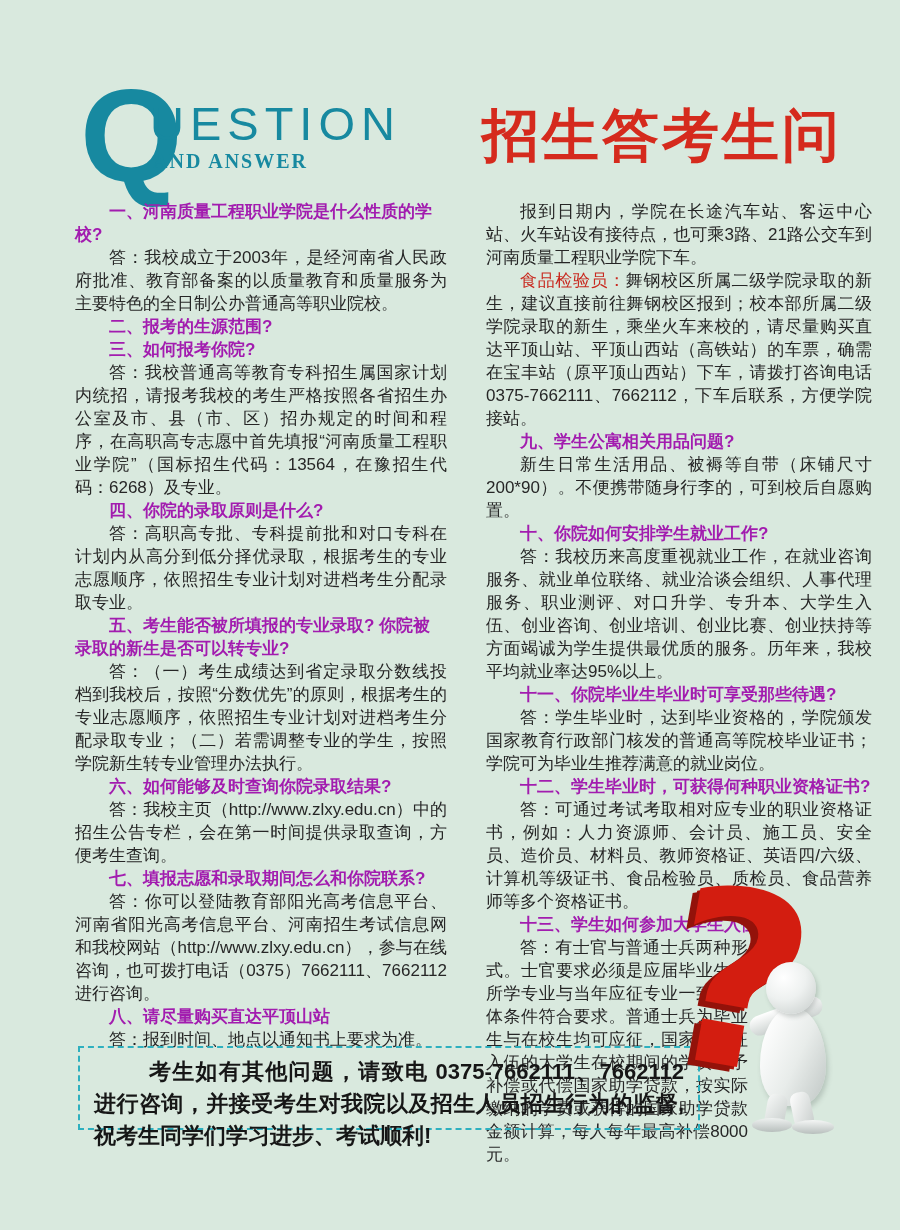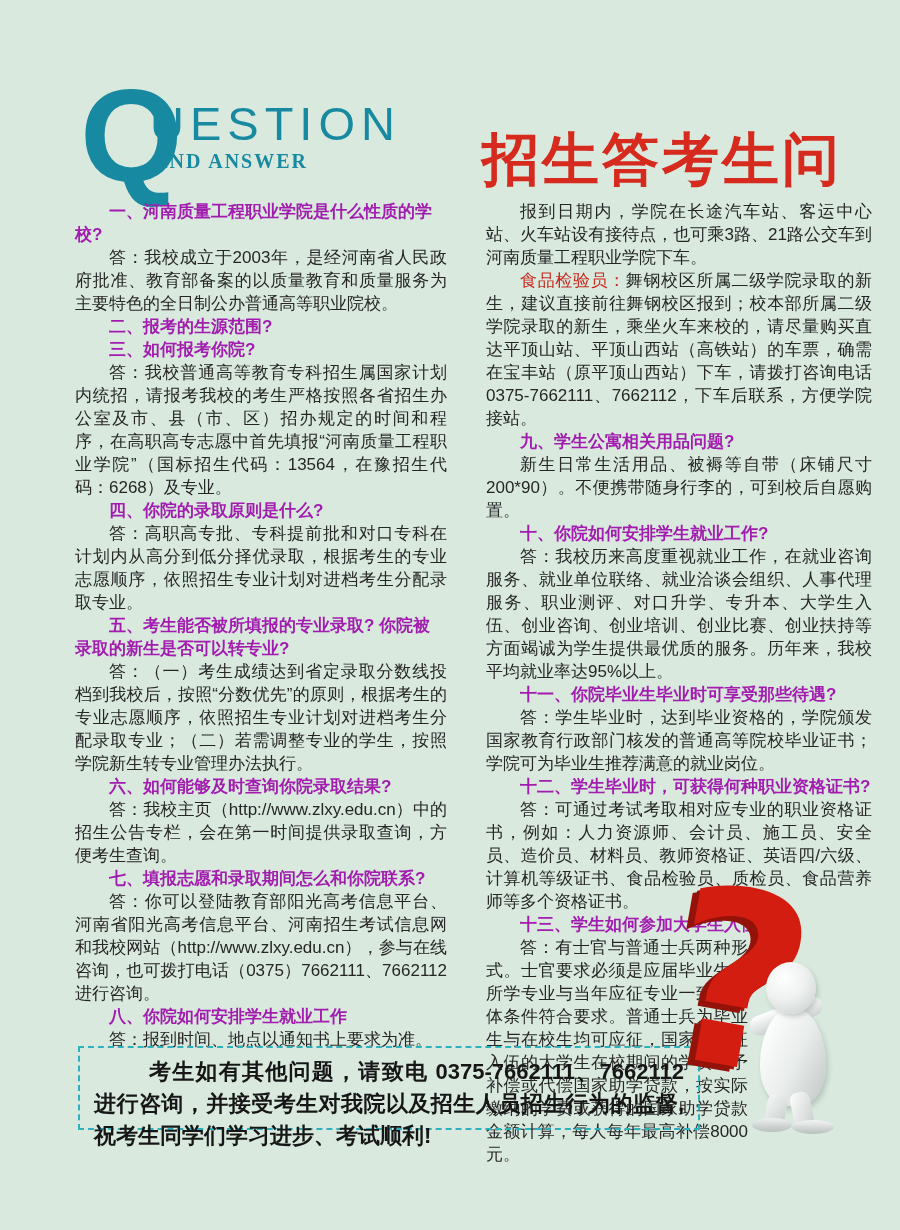--- a/index.html
+++ b/index.html
@@ -24,21 +24,21 @@
     font-family:"Liberation Sans",sans-serif;
   }
   .q-sub{
     position:absolute;left:73px;top:80px;
     font-family:"Liberation Serif",serif;
     font-size:20px;font-weight:bold;letter-spacing:2px;color:#1789a0;
   }
   .main-title{
     position:absolute;left:482px;top:98px;width:380px;
     font-size:57px;font-weight:bold;color:#d52a1d;
-    letter-spacing:3px;white-space:nowrap;margin-top:24px;
+    letter-spacing:3px;white-space:nowrap;
   }
   
   .col{position:absolute;top:200px;font-size:17px;line-height:23px;color:#262626;}
   .col p{margin:0;text-align:justify;}
   .col-left{left:75px;width:372px;}
   .col-right{left:486px;width:386px;}
   .q-head{color:#a21caf;font-weight:bold;text-indent:2em;text-align:left !important;}
   .answer{text-indent:2em;}
   .note-lead{color:#c8291f;}
   .wrap-spacer{float:right;width:124px;height:165px;margin-top:69px;}
@@ -113,21 +113,21 @@
       <p class="q-head">三、如何报考你院?</p>
       <p class="answer">答：我校普通高等教育专科招生属国家计划内统招，请报考我校的考生严格按照各省招生办公室及市、县（市、区）招办规定的时间和程序，在高职高专志愿中首先填报“河南质量工程职业学院”（国标招生代码：13564，在豫招生代码：6268）及专业。</p>
       <p class="q-head">四、你院的录取原则是什么?</p>
       <p class="answer">答：高职高专批、专科提前批和对口专科在计划内从高分到低分择优录取，根据考生的专业志愿顺序，依照招生专业计划对进档考生分配录取专业。</p>
       <p class="q-head">五、考生能否被所填报的专业录取? 你院被录取的新生是否可以转专业?</p>
       <p class="answer">答：（一）考生成绩达到省定录取分数线投档到我校后，按照“分数优先”的原则，根据考生的专业志愿顺序，依照招生专业计划对进档考生分配录取专业；（二）若需调整专业的学生，按照学院新生转专业管理办法执行。</p>
       <p class="q-head">六、如何能够及时查询你院录取结果?</p>
       <p class="answer">答：我校主页（http://www.zlxy.edu.cn）中的招生公告专栏，会在第一时间提供录取查询，方便考生查询。</p>
       <p class="q-head">七、填报志愿和录取期间怎么和你院联系?</p>
       <p class="answer">答：你可以登陆教育部阳光高考信息平台、河南省阳光高考信息平台、河南招生考试信息网和我校网站（http://www.zlxy.edu.cn），参与在线咨询，也可拨打电话（0375）7662111、7662112进行咨询。</p>
-      <p class="q-head">八、你院如何安排学生就业工作</p>
+      <p class="q-head">八、请尽量购买直达平顶山站</p>
       <p class="answer">答：报到时间、地点以通知书上要求为准。</p>
     </div>
   <div class="col col-right">
       <p class="answer">报到日期内，学院在长途汽车站、客运中心站、火车站设有接待点，也可乘3路、21路公交车到河南质量工程职业学院下车。</p>
       <p class="answer"><span class="note-lead">食品检验员：</span>舞钢校区所属二级学院录取的新生，建议直接前往舞钢校区报到；校本部所属二级学院录取的新生，乘坐火车来校的，请尽量购买直达平顶山站、平顶山西站（高铁站）的车票，确需在宝丰站（原平顶山西站）下车，请拨打咨询电话0375-7662111、7662112，下车后联系，方便学院接站。</p>
       <p class="q-head">九、学生公寓相关用品问题?</p>
       <p class="answer">新生日常生活用品、被褥等自带（床铺尺寸200*90）。不便携带随身行李的，可到校后自愿购置。</p>
       <p class="q-head">十、你院如何安排学生就业工作?</p>
       <p class="answer">答：我校历来高度重视就业工作，在就业咨询服务、就业单位联络、就业洽谈会组织、人事代理服务、职业测评、对口升学、专升本、大学生入伍、创业咨询、创业培训、创业比赛、创业扶持等方面竭诚为学生提供最优质的服务。历年来，我校平均就业率达95%以上。</p>
       <p class="q-head">十一、你院毕业生毕业时可享受那些待遇?</p>

